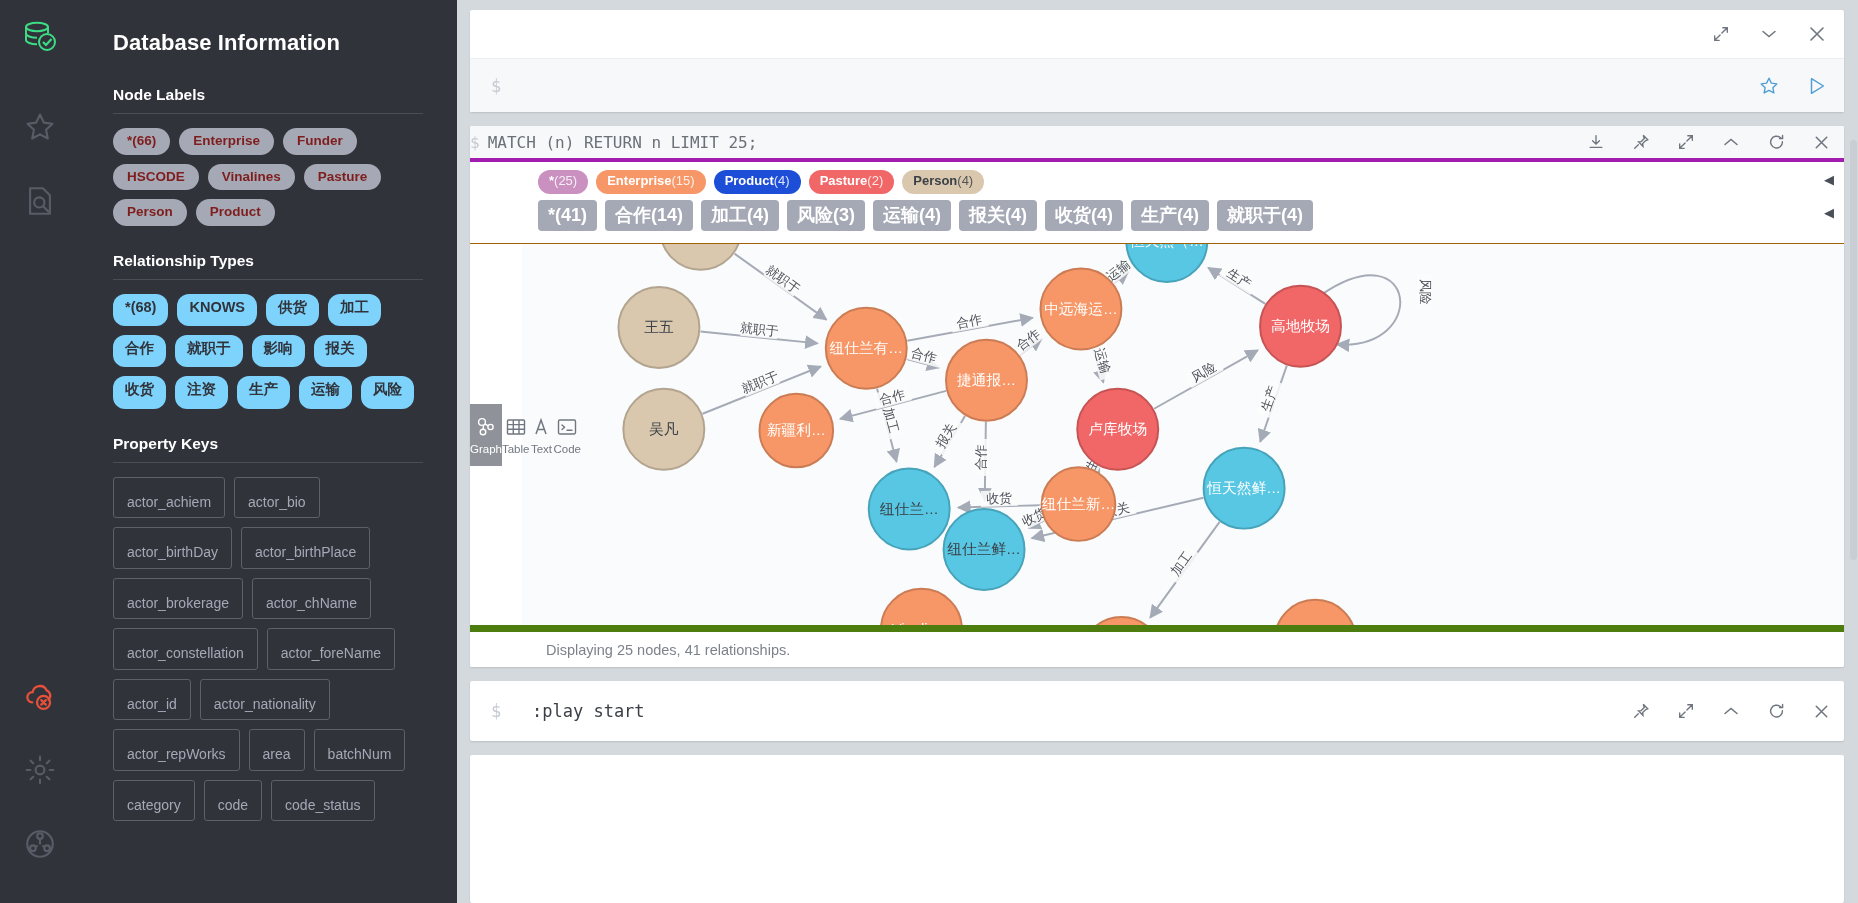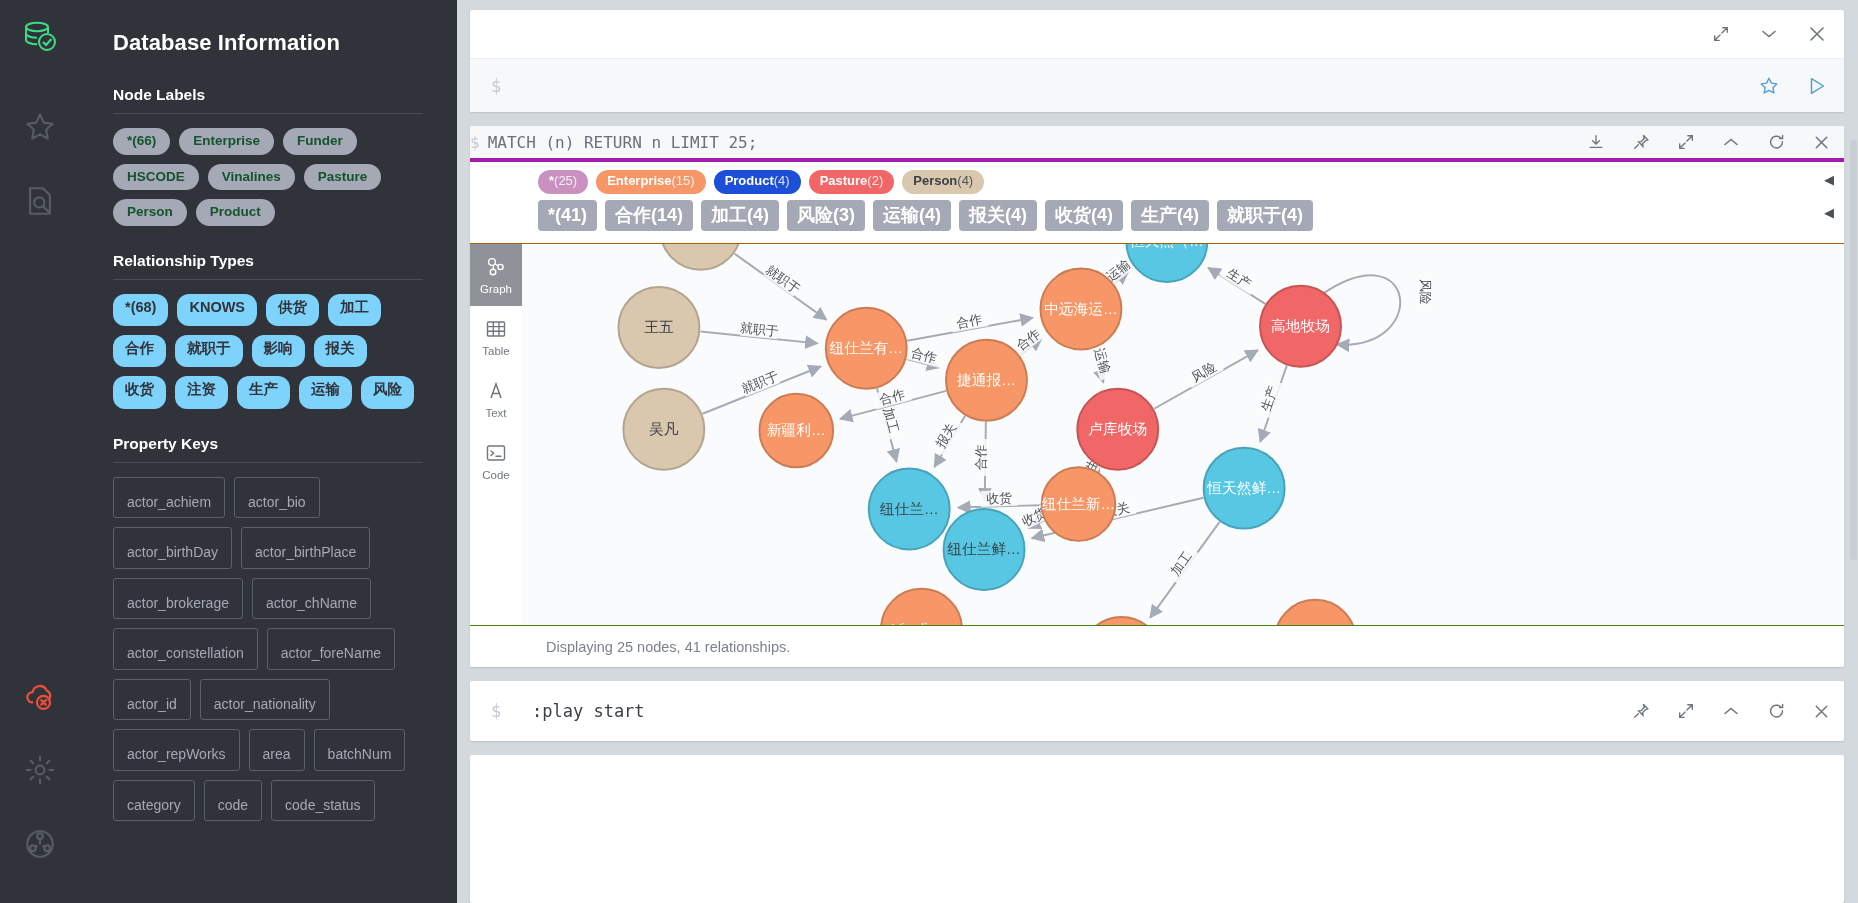--- a/index.html
+++ b/index.html
@@ -38,21 +38,21 @@
   }
   .sidebar-inner { padding: 24px 34px 0 34px; }
   .sb-title {
     color: #fff; font-size: 22px; font-weight: bold; letter-spacing: .1px;
     margin-top: 6px; margin-bottom: 30px;
   }
   .sb-section { color: #fff; font-size: 15.5px; font-weight: bold; margin-bottom: 9px; }
   .sb-rule { border-bottom: 1px solid #4a4d56; margin-bottom: 14px; }
   .chips { display: flex; flex-wrap: wrap; gap: 9px 9px; margin-bottom: 26px; }
   .chip-pill {
-    background: #a5a8b5; color: #14532d;
+    background: #a5a8b5; color: #7f1d1d;
     border-radius: 14px; padding: 5px 14px 6px 14px;
     font-size: 13.5px; font-weight: bold; cursor: pointer; line-height: 1.15;
     white-space: nowrap;
   }
   .chip-rect {
     background: #7dd3fc; color: #31333b;
     border-radius: 12px; padding: 5px 12px 10px 12px;
     font-size: 14.5px; font-weight: bold; cursor: pointer; line-height: 1.2;
     white-space: nowrap;
   }
@@ -131,31 +131,31 @@
     background: #a5a8b5; color: #fff; border-radius: 4px;
     padding: 4px 10px 5px 10px; font-size: 18px; font-weight: bold;
     cursor: pointer; white-space: nowrap; line-height: 1.25;
   }
   .legend-caret { position: absolute; right: 10px; cursor: pointer; color: #4a4f57; font-size: 13px; }
 
   
   .graph-wrap { flex: 1 1 auto; position: relative; background: #fafbfc; overflow: hidden; }
   .viz-rail {
     position: absolute; left: 0; top: 0; bottom: 0; width: 52px;
-    background: #fff; z-index: 3; display: flex; flex-direction: column;
+    background: #fff; z-index: 3; display: flex; flex-direction: row;
     align-items: center; padding-top: 0;
   }
   .viz-tab {
     width: 52px; height: 62px; display: flex; flex-direction: column;
     align-items: center; justify-content: center; gap: 4px;
     font-size: 11.5px; color: #717780; cursor: pointer;
   }
   .viz-tab.active { background: #8f9399; color: #fff; }
   .status-bar {
-    flex: 0 0 auto; height: 42px; background: #fff; border-top: 1px solid #4d7c0f;
+    flex: 0 0 auto; height: 42px; background: #fff; border-top: 7px solid #4d7c0f;
     display: flex; align-items: center; padding-left: 76px;
     font-size: 14.5px; color: #7c828b;
   }
 
   
   .bottom-card {
     background: #fff; border-radius: 2px; box-shadow: 0 1px 2px rgba(0,0,0,.12);
     flex: 0 0 auto; height: 60px; display: flex; align-items: center;
     padding-right: 10px; margin-bottom: 14px;
   }

